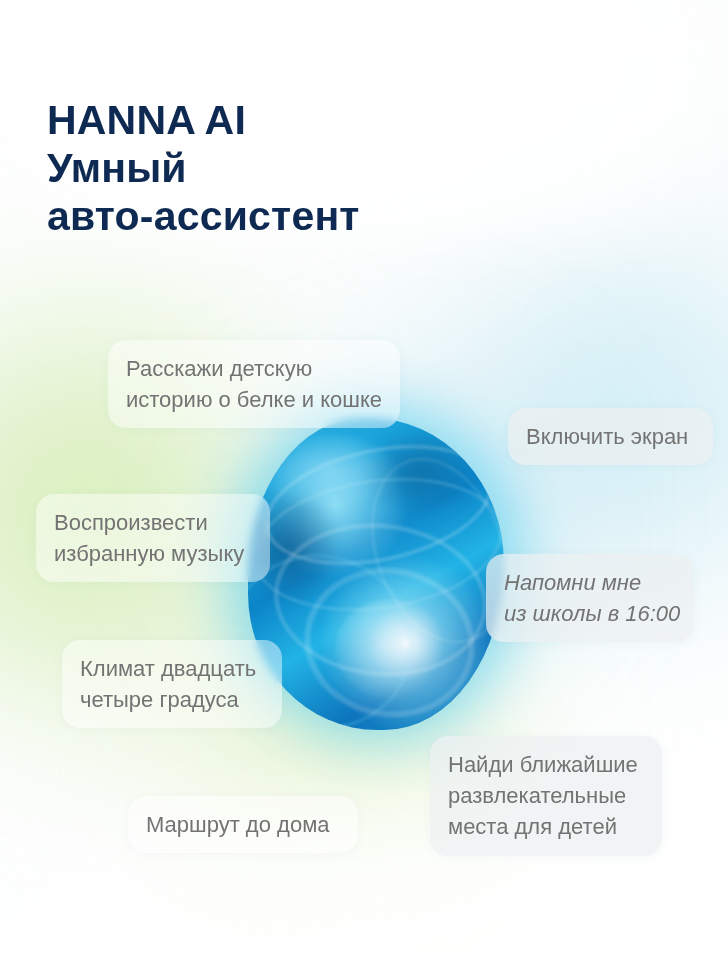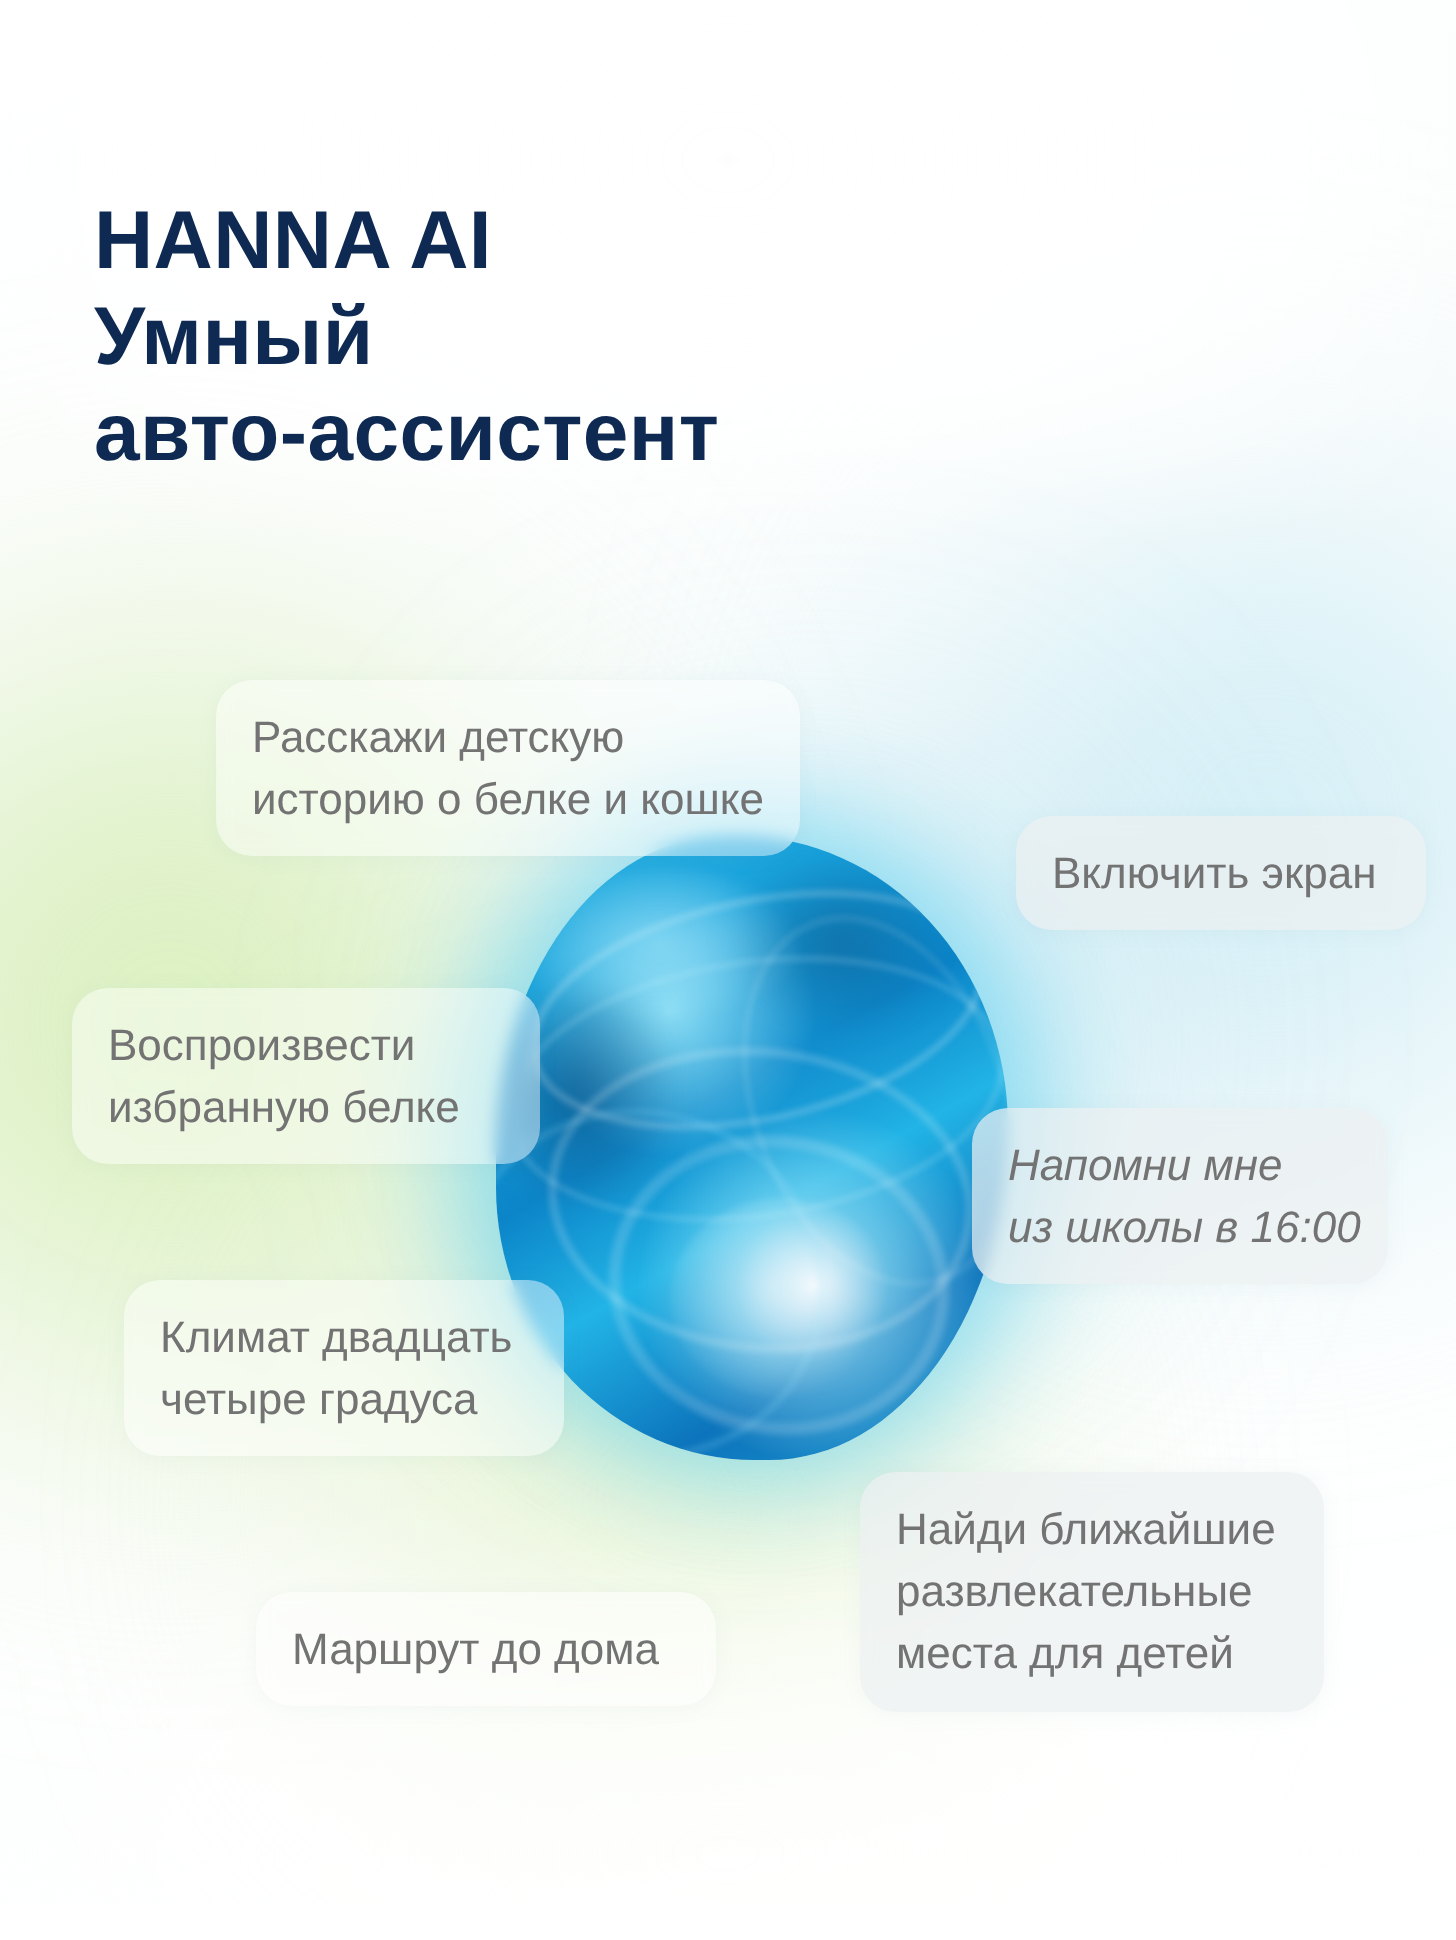--- a/index.html
+++ b/index.html
@@ -225,21 +225,21 @@
     <span class="l">Расскажи детскую</span>
     <span class="l">историю о белке и кошке</span>
   </div>
 
   <div class="chip grey chip-screen">
     <span class="l">Включить экран</span>
   </div>
 
   <div class="chip light chip-music">
     <span class="l">Воспроизвести</span>
-    <span class="l">избранную белке</span>
+    <span class="l">избранную музыку</span>
   </div>
 
   <div class="chip grey chip-remind">
     <span class="l">Напомни мне</span>
     <span class="l">из школы в 16:00</span>
   </div>
 
   <div class="chip light chip-climate">
     <span class="l">Климат двадцать</span>
     <span class="l">четыре градуса</span>

